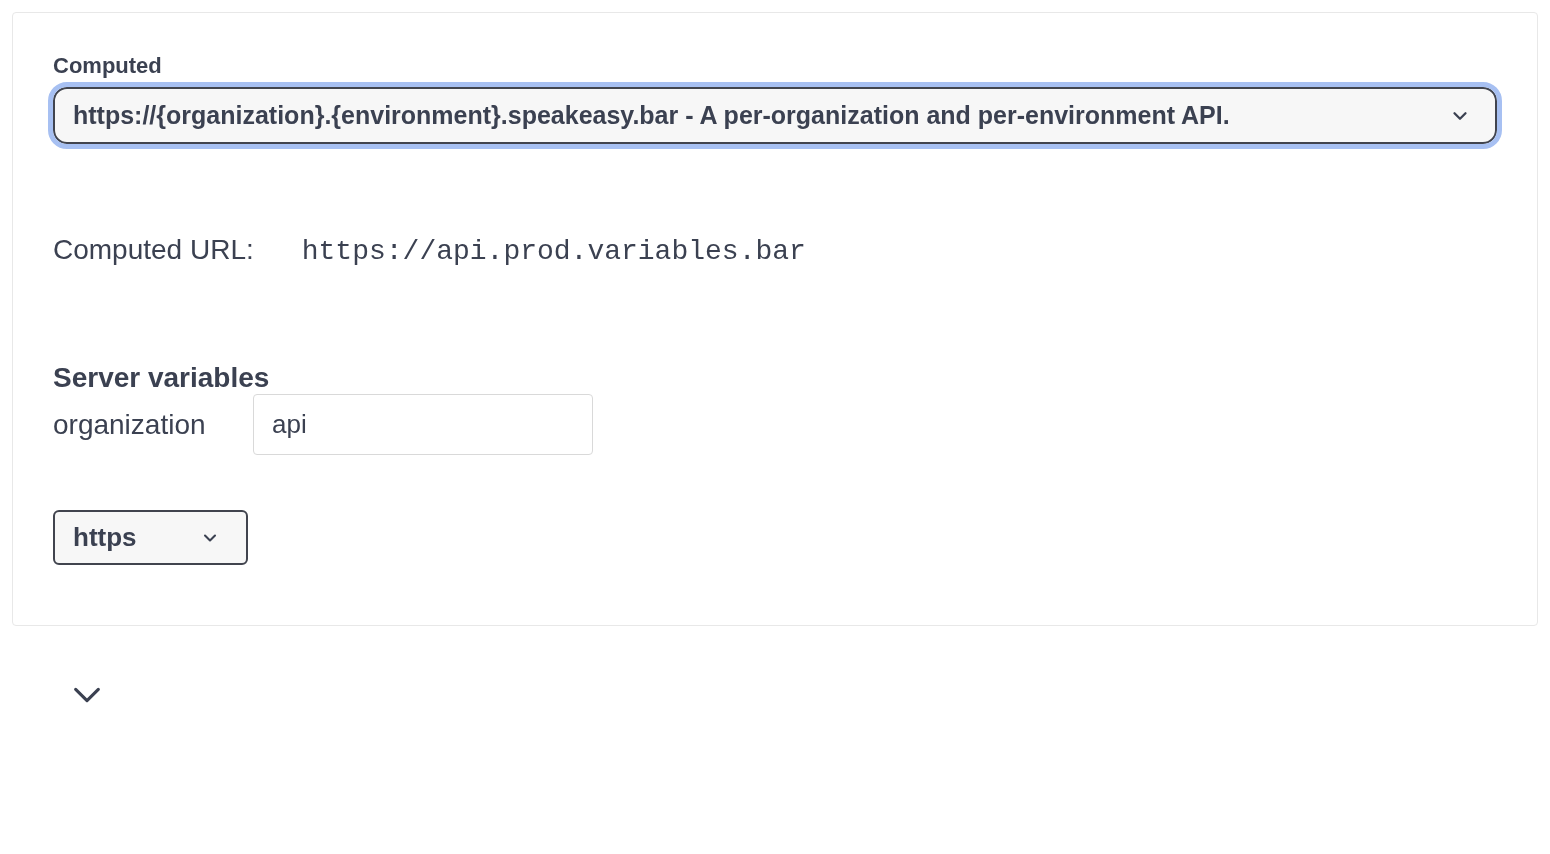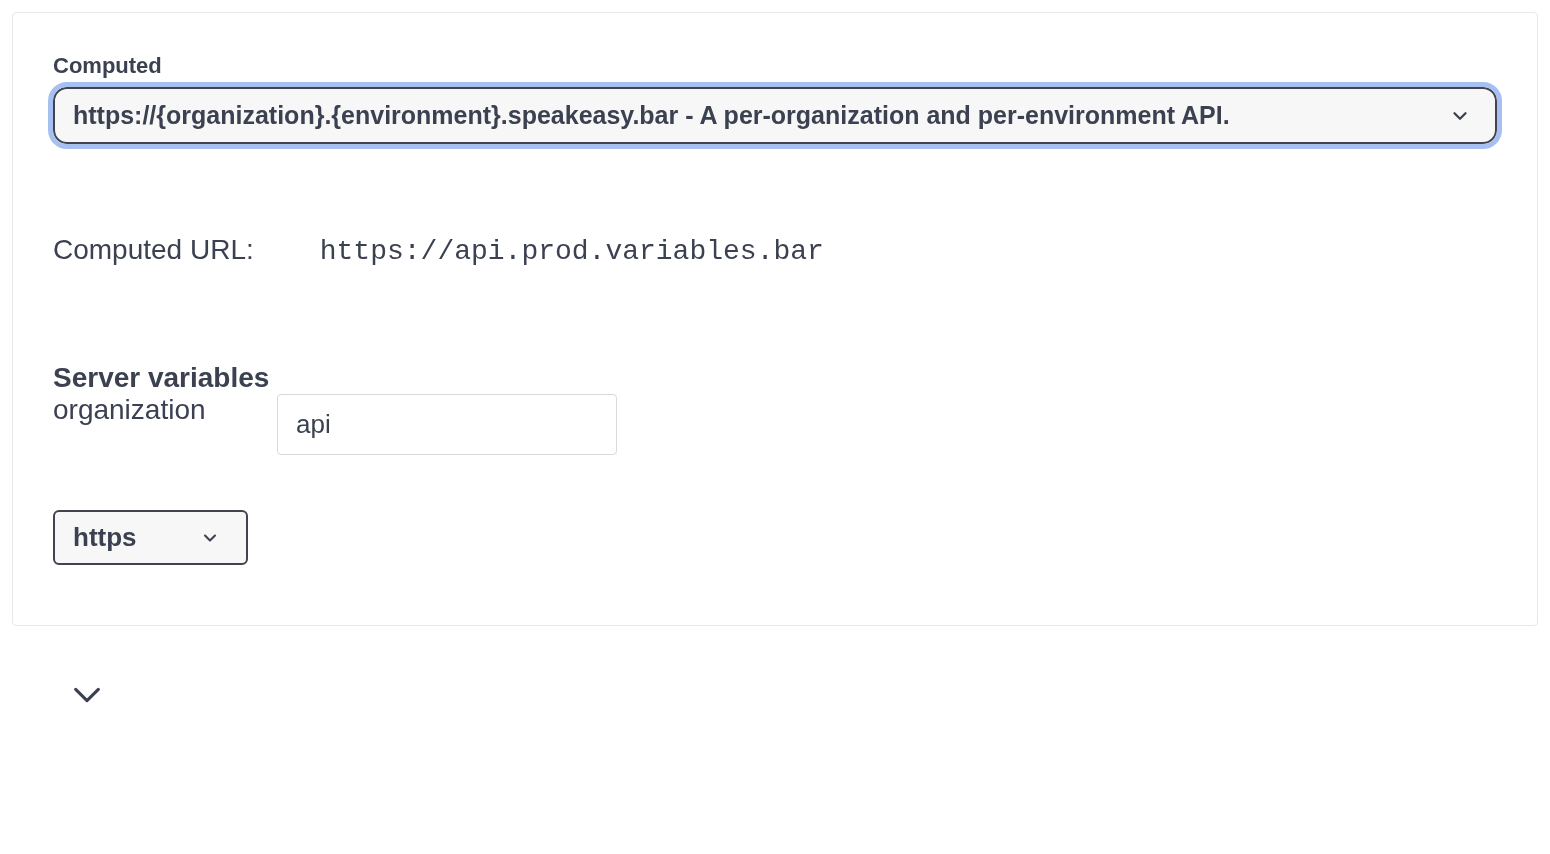--- a/index.html
+++ b/index.html
@@ -46,21 +46,21 @@
       right: 24px;
       top: 50%;
       transform: translateY(-50%);
       width: 22px;
       height: 22px;
       pointer-events: none;
     }
     .computed-row {
       display: flex;
       align-items: baseline;
-      gap: 66px;
+      gap: 48px;
       margin-top: 90px;
     }
     .computed-label {
       font-size: 28px;
       color: #3b4151;
       font-weight: 400;
     }
     .computed-value {
       font-family: "SFMono-Regular", Consolas, "Liberation Mono", Menlo, monospace;
       font-size: 28px;
@@ -68,22 +68,22 @@
       font-weight: 400;
     }
     .section-heading {
       font-size: 28px;
       font-weight: 700;
       color: #3b4151;
       margin-top: 95px;
     }
     .var-row {
       display: flex;
+      align-items: center;
       margin-bottom: 55px;
-      gap: 24px;
     }
     .var-label {
       font-size: 28px;
       color: #3b4151;
       font-weight: 400;
       width: 200px;
       flex-shrink: 0;
     }
     .text-input {
       border: 1px solid #d9d9d9;

